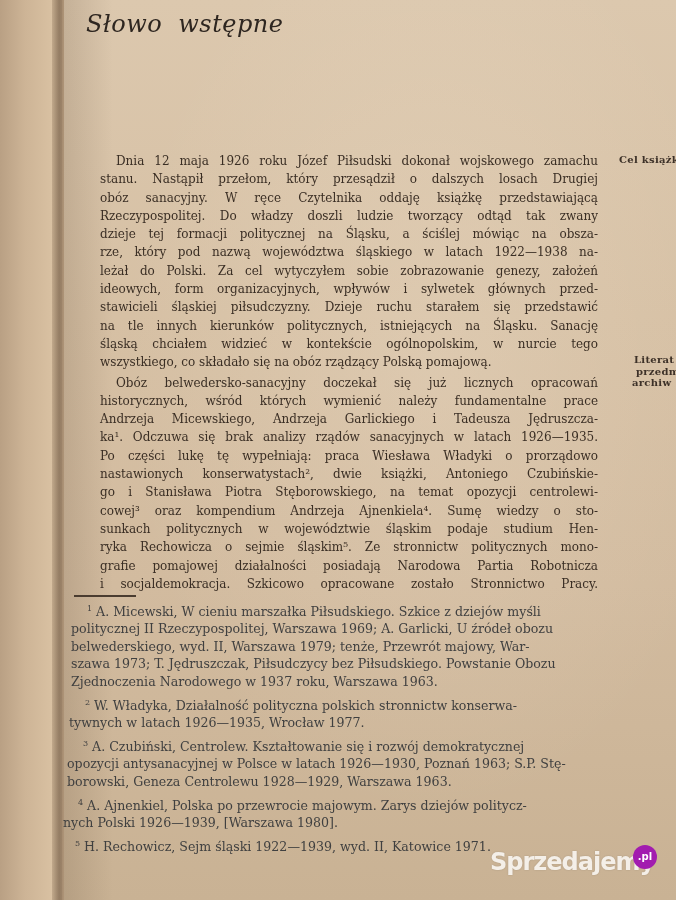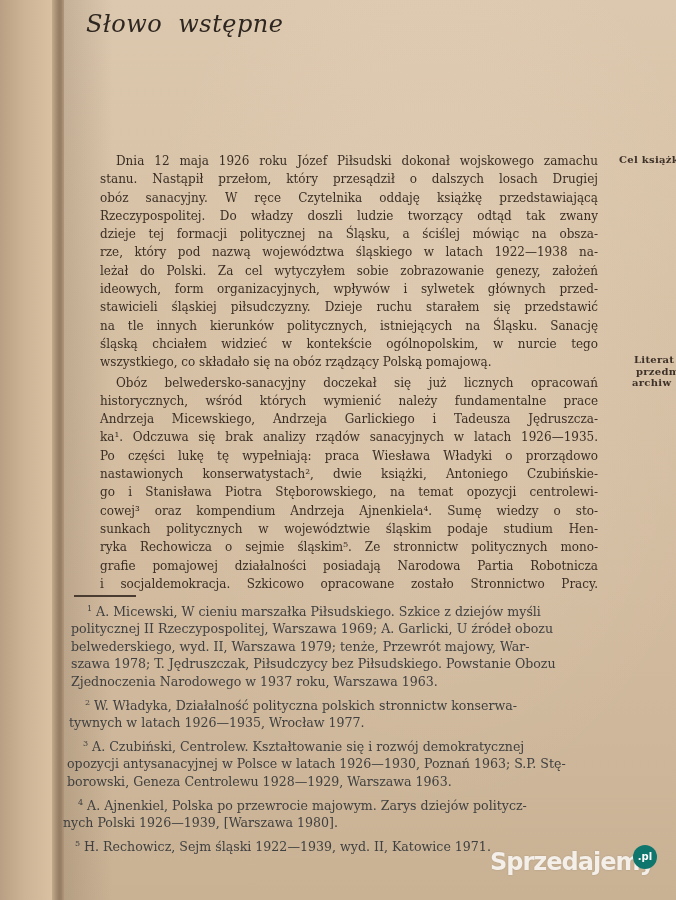--- a/index.html
+++ b/index.html
@@ -51,21 +51,21 @@
   }
   .fn-block .line { display: block; white-space: nowrap; }
   sup { font-size: 8px; vertical-align: 5px; line-height: 0; }
   .watermark {
     position: absolute; left: 490px; top: 848px;
     font-family: "DejaVu Sans", sans-serif; font-weight: bold; font-size: 24px;
     color: #f4efe8; letter-spacing: -1px; text-shadow: 0 0 2px rgba(0,0,0,0.15);
   }
   .wm-badge {
     position: absolute; left: 633px; top: 845px; width: 24px; height: 24px; border-radius: 50%;
-    background: #0f766e; color: #fff; font-family: "DejaVu Sans", sans-serif; font-weight: bold;
+    background: #a21caf; color: #fff; font-family: "DejaVu Sans", sans-serif; font-weight: bold;
     font-size: 10px; line-height: 24px; text-align: center;
   }
 </style>
 </head>
 <body>
 
 <div class="left-page"></div>
 <div class="gutter"></div>
 <div class="page"></div>
 
@@ -107,21 +107,21 @@
   <span class="line" style="margin-left:-16px">grafie pomajowej działalności posiadają Narodowa Partia Robotnicza</span>
   <span class="line" style="margin-left:-16px">i socjaldemokracja. Szkicowo opracowane zostało Stronnictwo Pracy.</span>
 </div>
 
 <div class="rule"></div>
 
 <div class="fn-block" style="top:603px;">
   <span class="line" style="padding-left:42px"><sup>1</sup> <span>A. Micewski, W cieniu marszałka Piłsudskiego. Szkice z dziejów myśli</span></span>
   <span class="line" style="padding-left:26px">politycznej II Rzeczypospolitej, Warszawa 1969; A. Garlicki, U źródeł obozu</span>
   <span class="line" style="padding-left:26px">belwederskiego, wyd. II, Warszawa 1979; tenże, Przewrót majowy, War-</span>
-  <span class="line" style="padding-left:26px">szawa 1978; T. Jędruszczak, Piłsudczycy bez Piłsudskiego. Powstanie Obozu</span>
+  <span class="line" style="padding-left:26px">szawa 1973; T. Jędruszczak, Piłsudczycy bez Piłsudskiego. Powstanie Obozu</span>
   <span class="line" style="padding-left:26px">Zjednoczenia Narodowego w 1937 roku, Warszawa 1963.</span>
 </div>
 
 <div class="fn-block" style="top:697px;">
   <span class="line" style="padding-left:40px"><sup>2</sup> <span>W. Władyka, Działalność polityczna polskich stronnictw konserwa-</span></span>
   <span class="line" style="padding-left:24px">tywnych w latach 1926—1935, Wrocław 1977.</span>
 </div>
 
 <div class="fn-block" style="top:738px;">
   <span class="line" style="padding-left:38px"><sup>3</sup> <span>A. Czubiński, Centrolew. Kształtowanie się i rozwój demokratycznej</span></span>

